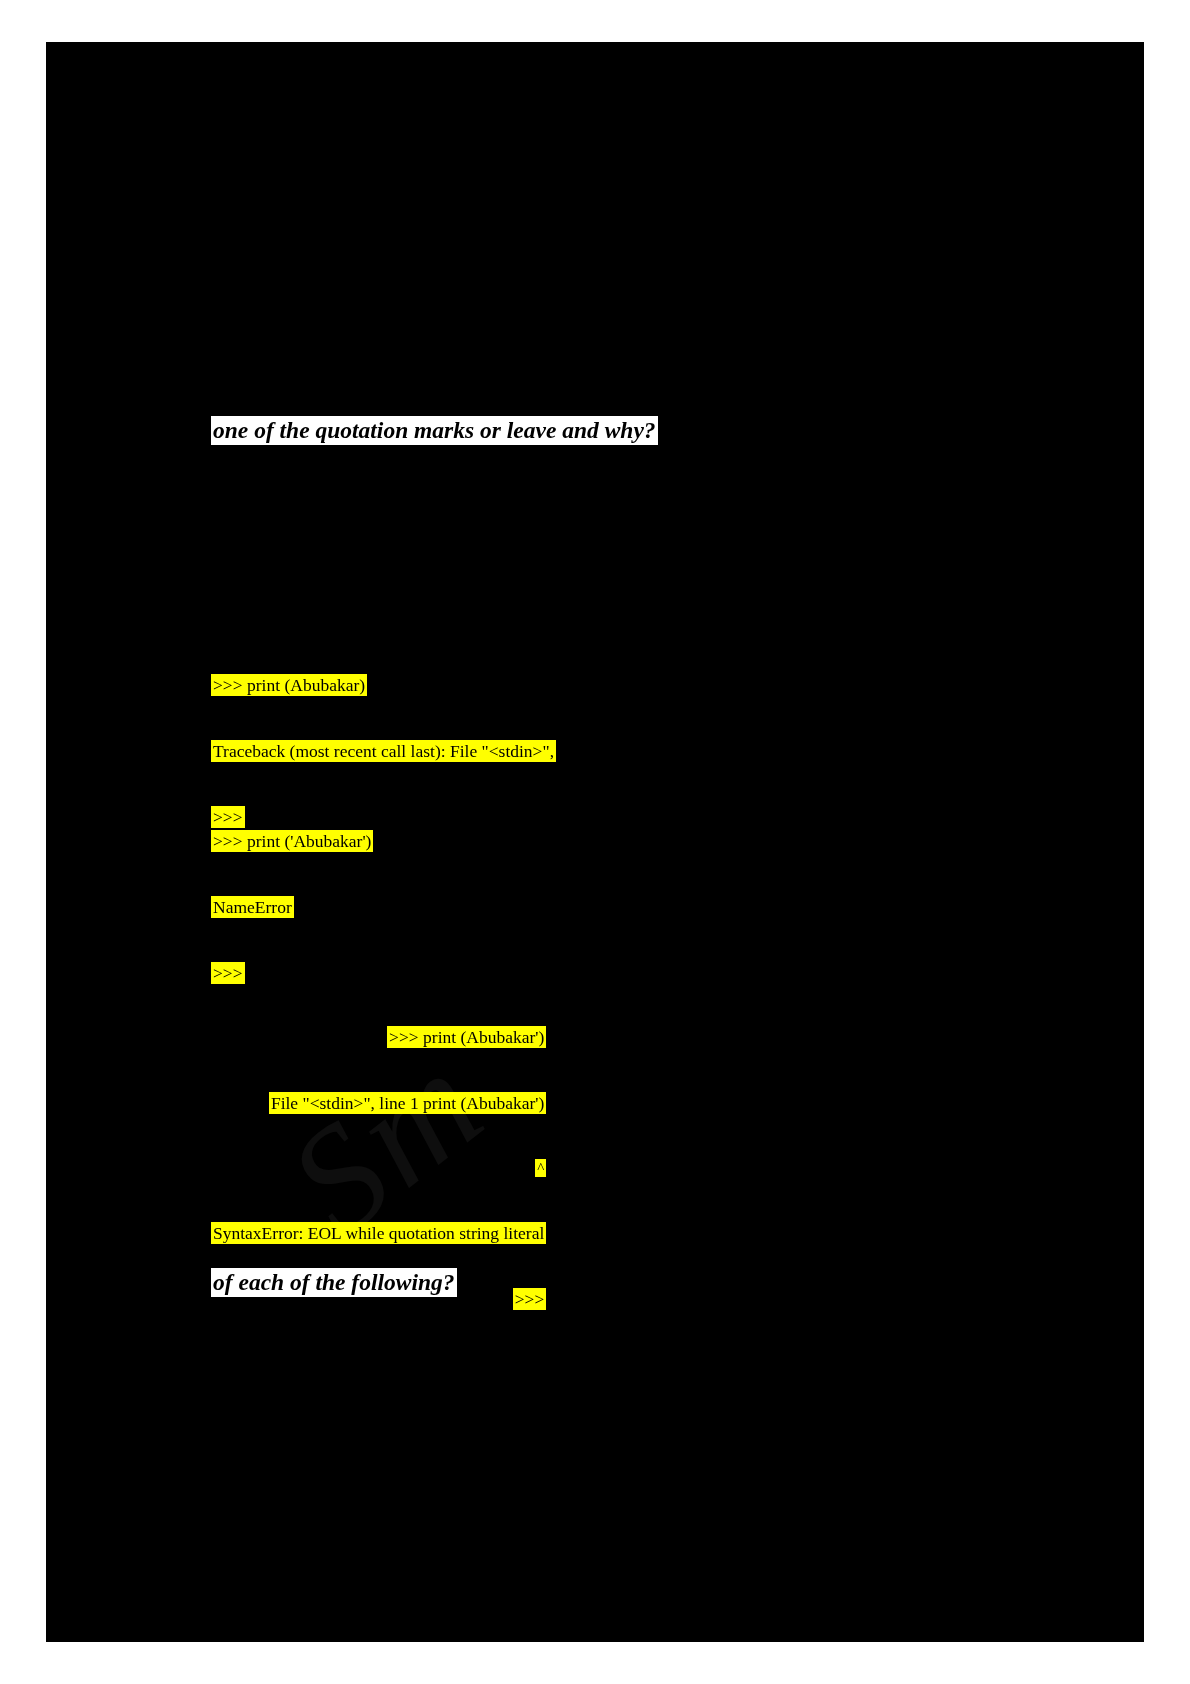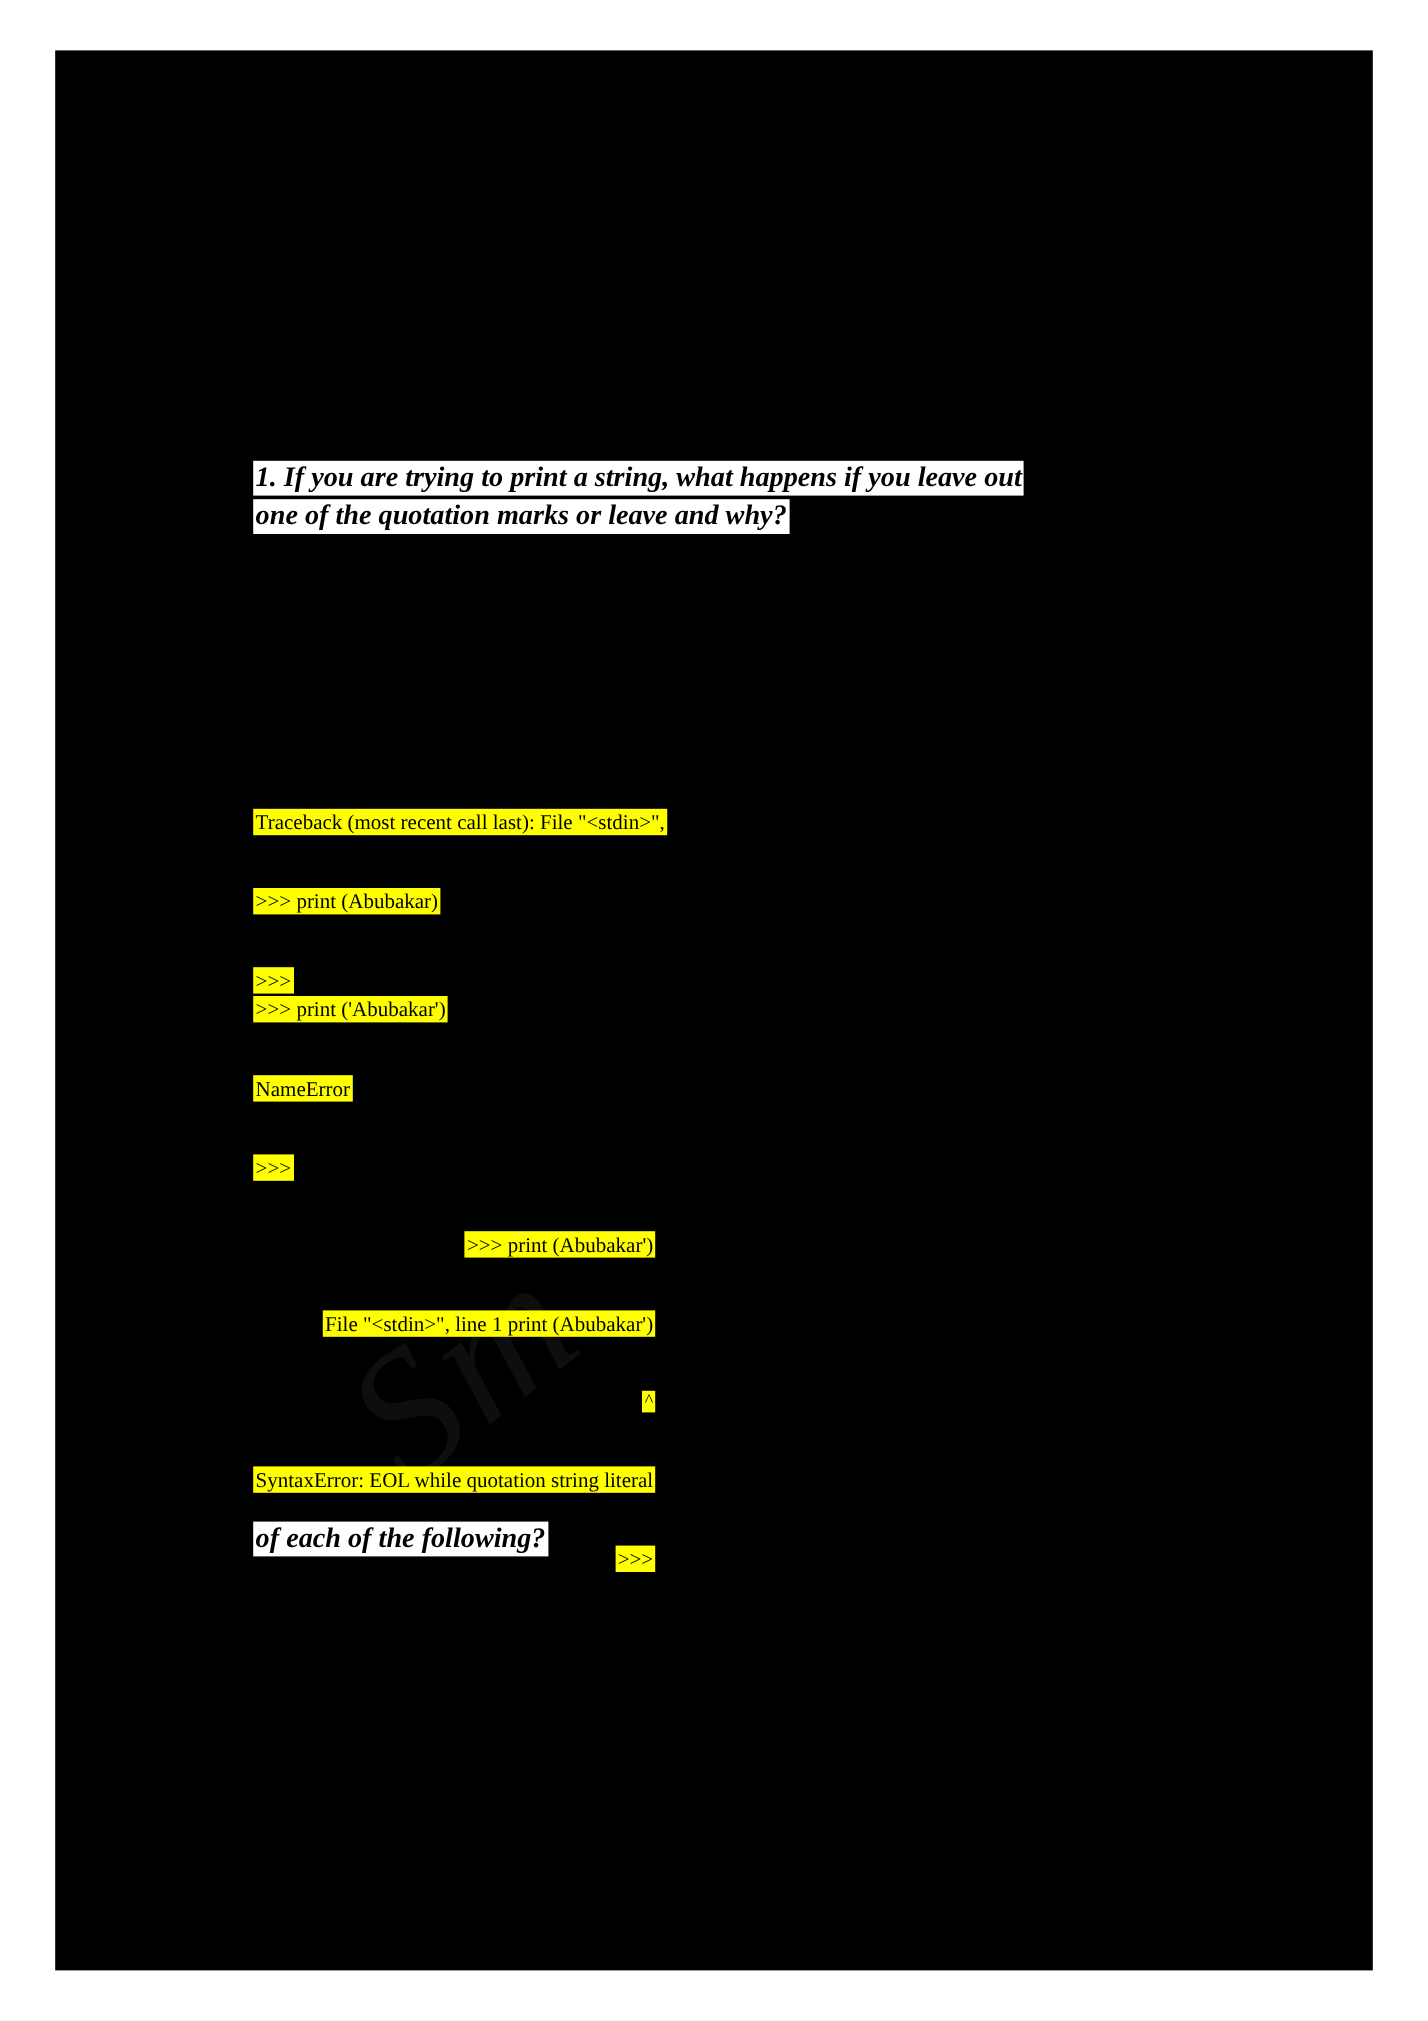--- a/index.html
+++ b/index.html
@@ -103,27 +103,27 @@
   }
 </style>
 </head>
 <body>
 
 <div class="page">
 
   <div class="watermark">Sm</div>
 
   <div class="heading" id="heading-1">
-    <span class="hl">1. If you are trying to print a string, what happens if you leave out</span><br>
+    <br>
     <span class="hl">one of the quotation marks or leave and why?</span>
   </div>
 
   <div class="code-block" id="code-1">
+    <span class="ln"><span>&gt;&gt;&gt; print (Abubakar)</span></span>
     <span class="ln"><span>Traceback (most recent call last): File "&lt;stdin&gt;",</span></span>
-    <span class="ln"><span>&gt;&gt;&gt; print (Abubakar)</span></span>
     <span class="ln"><span>&gt;&gt;&gt;</span></span>
   </div>
 
   <div class="code-block" id="code-2">
     <span class="ln"><span>&gt;&gt;&gt; print ('Abubakar')</span></span>
     <span class="ln"><span>NameError</span></span>
     <span class="ln"><span>&gt;&gt;&gt;</span></span>
   </div>
 
   <div class="code-block" id="code-3">

